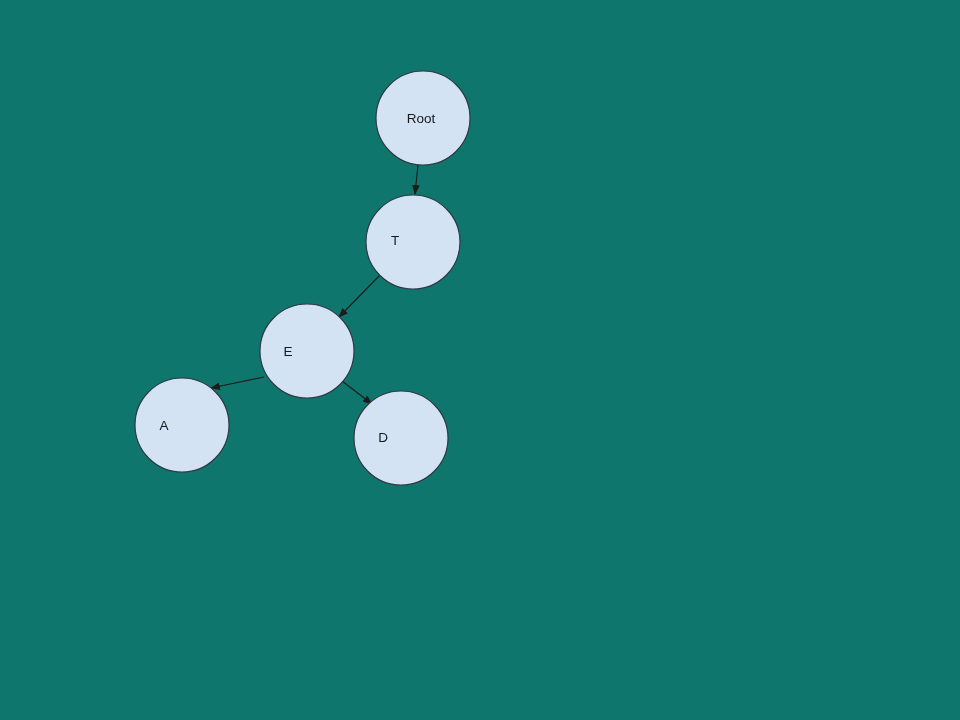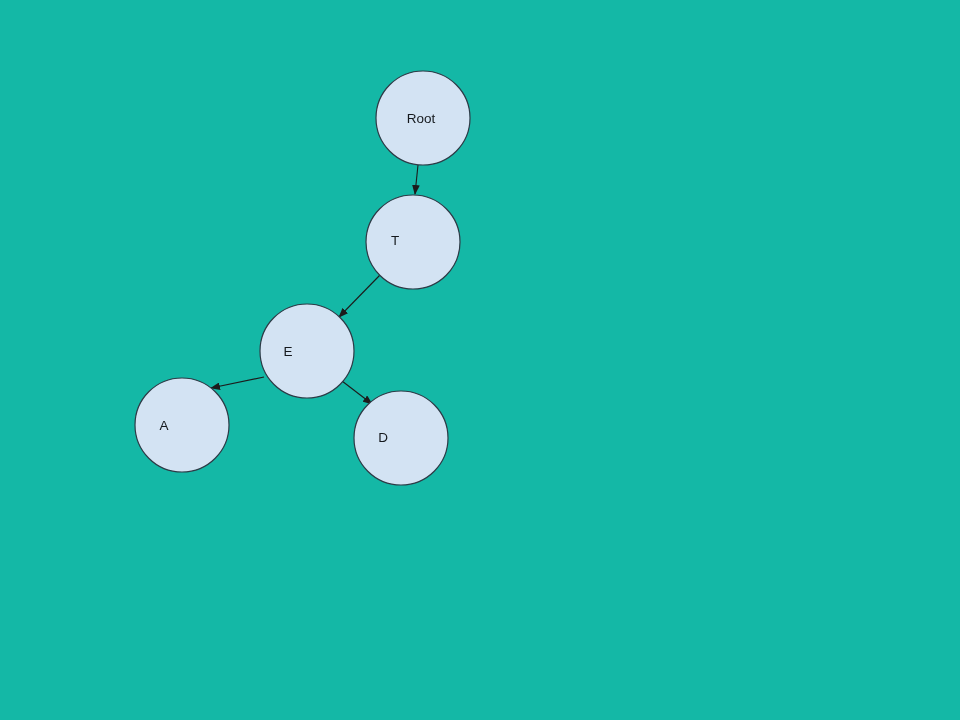--- a/index.html
+++ b/index.html
@@ -10,21 +10,21 @@
   body {
     width: 960px;
     height: 720px;
     overflow: hidden;
     font-family: "Liberation Sans", sans-serif;
   }
   #canvas-wrap {
     position: relative;
     width: 960px;
     height: 720px;
-    background: #14b8a6;
+    background: #0f766e;
   }
   svg#graph {
     display: block;
     width: 960px;
     height: 720px;
   }
   .node-circle {
     fill: #d3e3f3;
     stroke: #2e3a46;
     stroke-width: 1.2;

